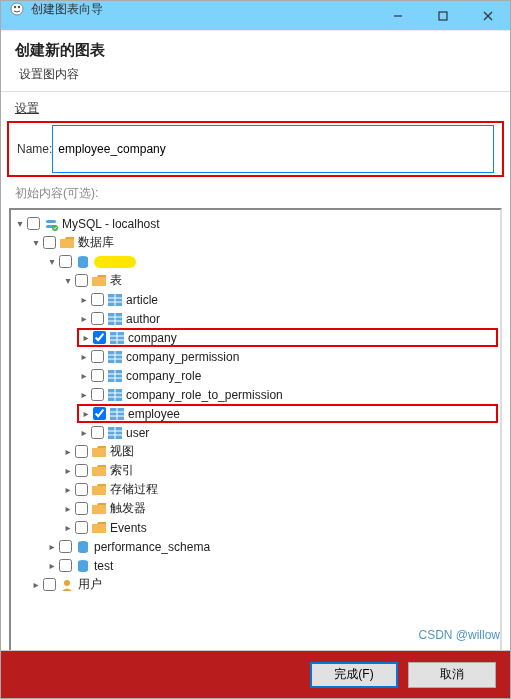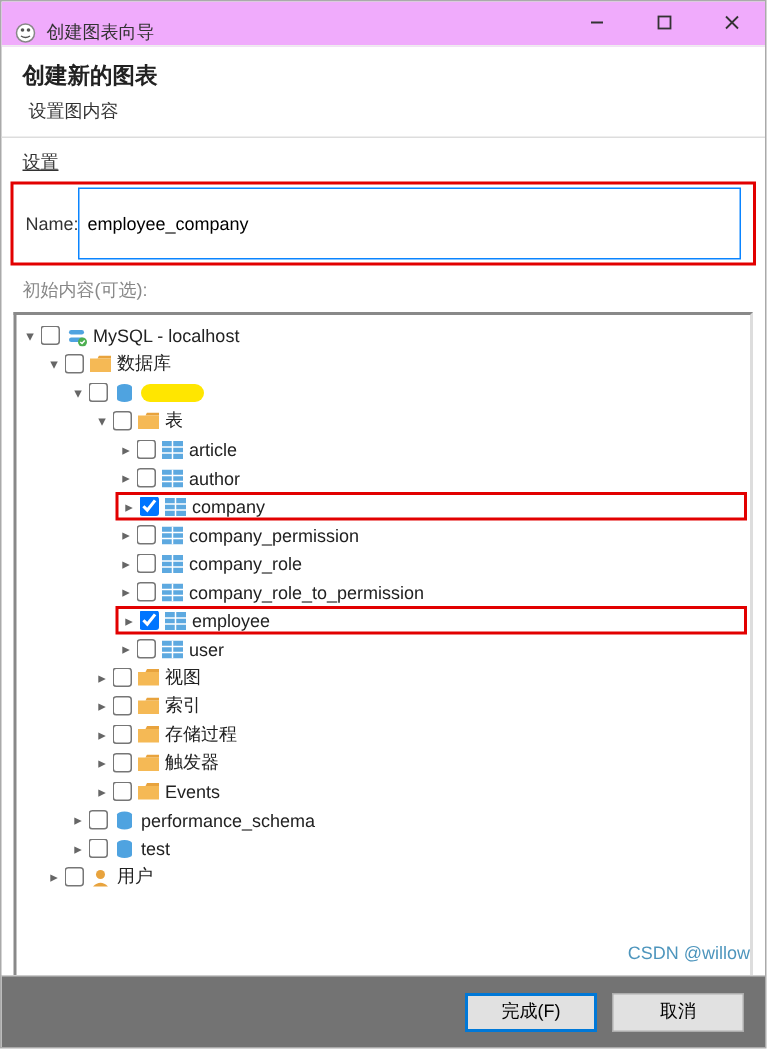--- a/index.html
+++ b/index.html
@@ -1,18 +1,18 @@
 <!DOCTYPE html>
 <html><head>
 <meta charset="utf-8">
 <style>
 * { box-sizing: border-box; margin: 0; padding: 0; font-family: "Microsoft YaHei", "Segoe UI", sans-serif; }
 body { background: #fff; width: 511px; height: 699px; overflow: hidden; border: 1px solid #aaa; position: relative; }
 
-.titlebar { height: 30px; display: flex; align-items: flex-end; padding: 0 0 0 8px; background: #f0abfc; border-bottom: 1px solid #eee; }
+.titlebar { height: 30px; display: flex; align-items: flex-start; padding: 0 0 0 8px; background: #7dd3fc; border-bottom: 1px solid #eee; }
 .titlebar .app-icon { width: 16px; height: 16px; margin-right: 6px; display: inline-flex; align-items: center; justify-content: center; }
 .titlebar .title { font-size: 12px; color: #333; flex: 1; }
 .titlebar .win-btn { width: 45px; height: 30px; display: flex; align-items: center; justify-content: center; font-size: 12px; color: #333; }
 
 .header { padding: 10px 14px 8px; border-bottom: 1px solid #ddd; }
 .header h1 { font-size: 15px; font-weight: bold; color: #222; }
 .header .sub { font-size: 12px; color: #333; margin-top: 6px; margin-left: 4px; }
 
 .setting-label { font-size: 12px; color: #333; padding: 8px 14px 2px; text-decoration: underline; }
 
@@ -27,21 +27,21 @@
 .row { display: flex; align-items: center; height: 19px; white-space: nowrap; }
 .indent { display: inline-block; }
 .twisty { width: 14px; display: inline-flex; justify-content: center; color: #666; font-size: 10px; cursor: pointer; }
 .cb { width: 13px; height: 13px; margin: 0 3px 0 0; }
 .icon { width: 16px; height: 16px; display: inline-flex; align-items: center; justify-content: center; margin-right: 3px; }
 .label { }
 .hl { border: 2px solid #e20000; padding: 0 4px 0 0; }
 
 .redact { display: inline-block; background: #ffe600; border-radius: 7px; width: 42px; height: 12px; }
 
-.footer { position: absolute; bottom: 0; left: 0; right: 0; height: 48px; border-top: 1px solid #ccc; display: flex; align-items: center; justify-content: flex-end; padding: 0 14px; gap: 10px; background: #737373; }
+.footer { position: absolute; bottom: 0; left: 0; right: 0; height: 48px; border-top: 1px solid #ccc; display: flex; align-items: center; justify-content: flex-end; padding: 0 14px; gap: 10px; background: #b91c1c; }
 .footer button { min-width: 88px; height: 26px; font-size: 12px; background: #e1e1e1; border: 1px solid #adadad; cursor: pointer; }
 .footer button.primary { border: 2px solid #0078d7; }
 
 .watermark { position: absolute; right: 10px; bottom: 56px; font-size: 12px; color: #0369a1; opacity: .7; pointer-events: none; }
 
 
 svg { display: block; }
 
 
 .tree-wrap::-webkit-scrollbar { width: 16px; }

